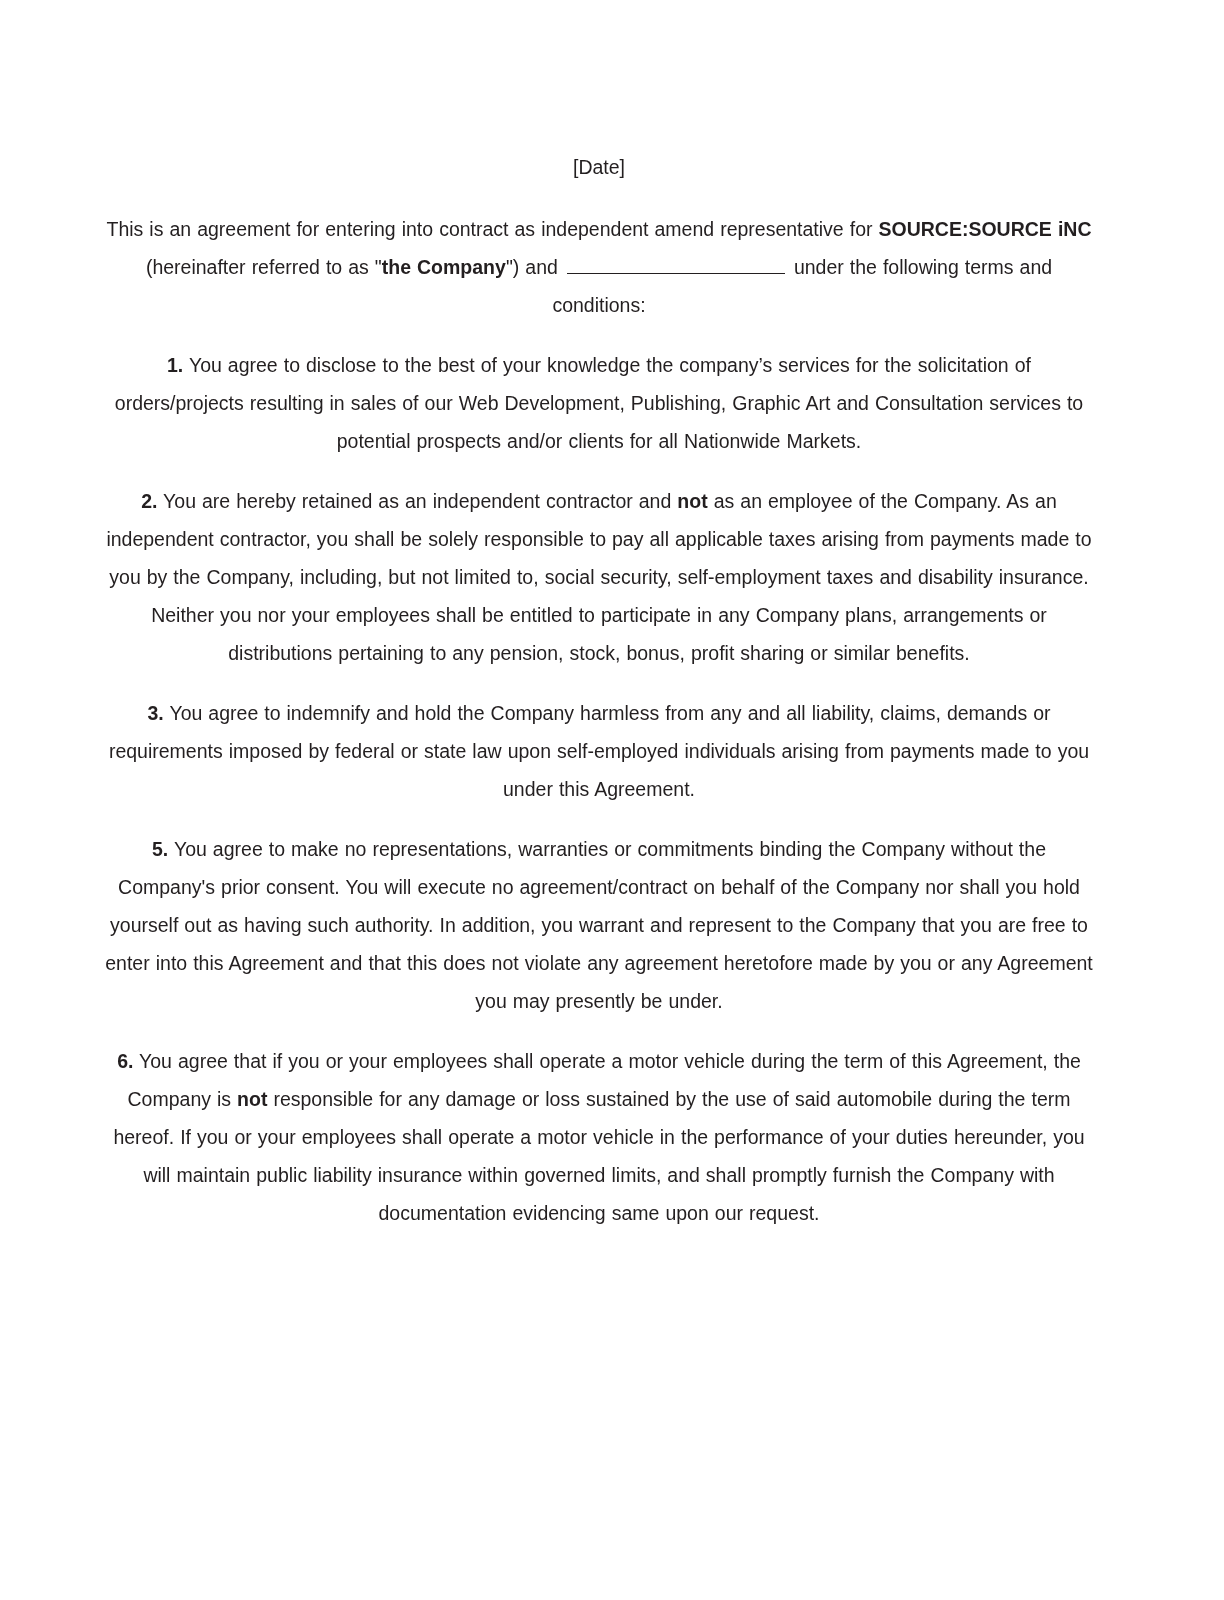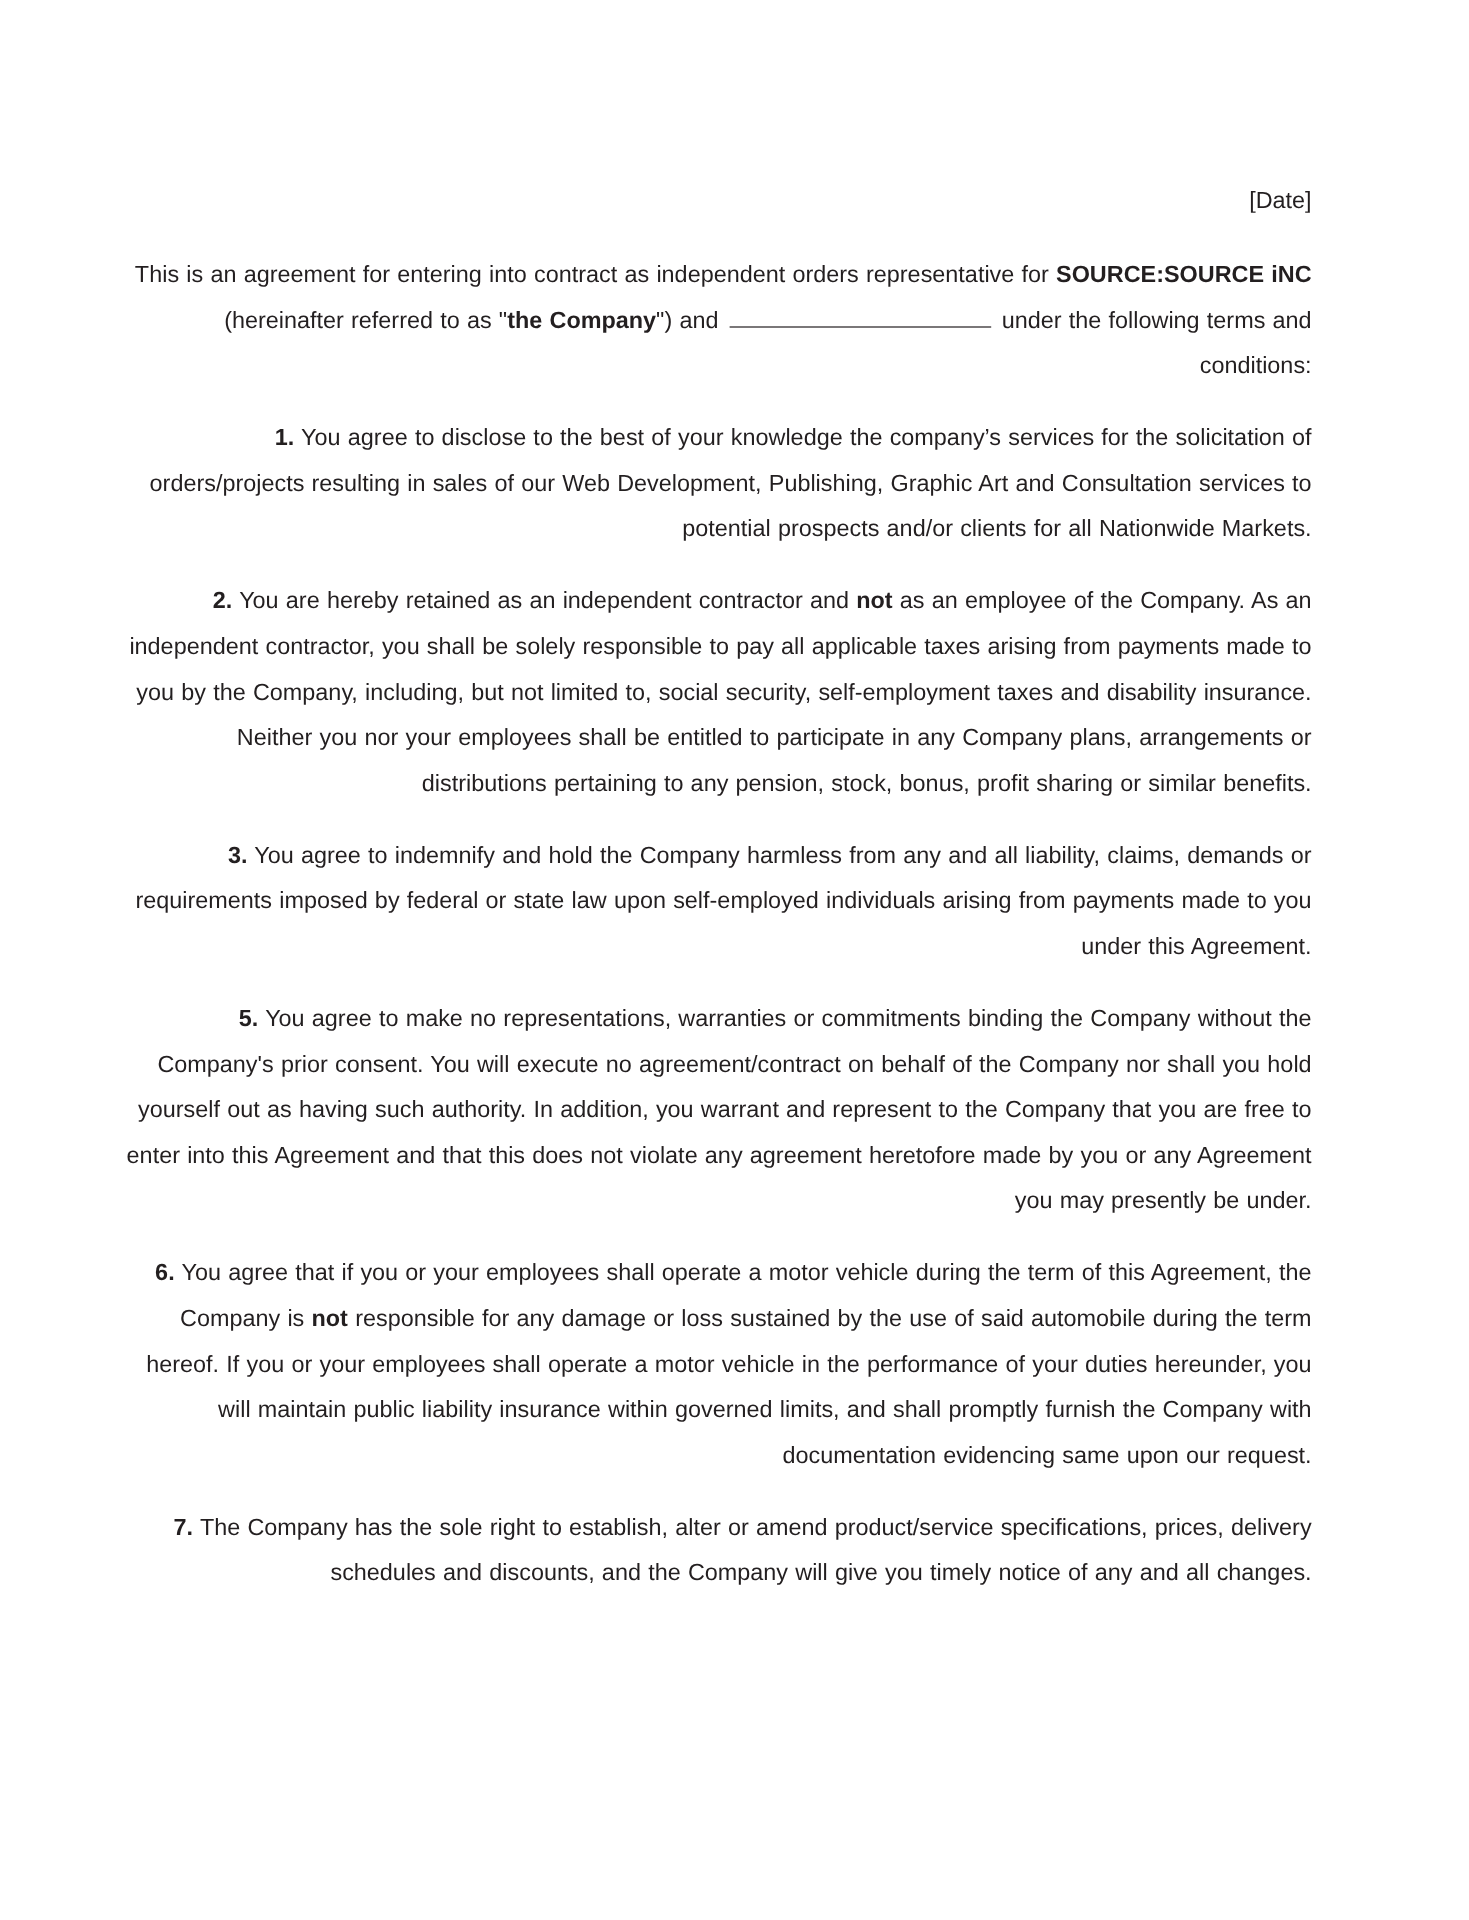--- a/index.html
+++ b/index.html
@@ -25,21 +25,21 @@
     left: 105px;
     top: 148px;
     width: 988px;
   }
   .para {
     font-size: 19.5px;
     line-height: 38px;
     letter-spacing: 0.0px;
     word-spacing: 0.6px;
     margin: 0 0 22px 0;
-    text-align: right;
+    text-align: center;
     color: #231f20;
     -webkit-font-smoothing: antialiased;
   }
   .para.date-line {
     margin-bottom: 24px;
   }
   .para.intro {
     margin-bottom: 22px;
   }
   .para.clause {
@@ -64,29 +64,28 @@
   }
 </style>
 </head>
 <body>
 
 <div class="page">
   <div class="doc-body">
 
     <p class="para date-line">[Date]</p>
 
-    <p class="para intro"><span>This is an agreement for entering into contract as independent orders representative for </span><b>SOURCE:SOURCE iNC</b><span> (hereinafter referred to as "</span><b>the Company</b><span>") and </span><span class="blank-line"></span><span> under the following terms and conditions:</span></p>
+    <p class="para intro"><span>This is an agreement for entering into contract as independent amend representative for </span><b>SOURCE:SOURCE iNC</b><span> (hereinafter referred to as "</span><b>the Company</b><span>") and </span><span class="blank-line"></span><span> under the following terms and conditions:</span></p>
 
     <p class="para clause"><span class="num">1.</span><span> You agree to disclose to the best of your knowledge the company’s services for the solicitation of orders/projects resulting in sales of our Web Development, Publishing, Graphic Art and Consultation services to potential prospects and/or clients for all Nationwide Markets.</span></p>
 
     <p class="para clause"><span class="num">2.</span><span> You are hereby retained as an independent contractor and </span><b>not</b><span> as an employee of the Company.  As an independent contractor, you shall be solely responsible to pay all applicable taxes arising from payments made to you by the Company, including, but not limited to, social security, self-employment taxes and disability insurance.  Neither you nor your employees shall be entitled to participate in any Company plans, arrangements or distributions pertaining to any pension, stock, bonus, profit sharing or similar benefits.</span></p>
 
     <p class="para clause"><span class="num">3.</span><span> You agree to indemnify and hold the Company harmless from any and all liability, claims, demands or requirements imposed by federal or state law upon self-employed individuals arising from payments made to you under this Agreement.</span></p>
 
 
     <p class="para clause"><span class="num">5.</span><span> You agree to make no representations, warranties or commitments binding the Company without the Company's prior consent.  You will execute no agreement/contract on behalf of the Company nor shall you hold yourself out as having such authority.  In addition, you warrant and represent to the Company that you are free to enter into this Agreement and that this does not violate any agreement heretofore made by you or any Agreement you may presently be under.</span></p>
 
     <p class="para clause"><span class="num">6.</span><span> You agree that if you or your employees shall operate a motor vehicle during the term of this Agreement, the Company is </span><b>not</b><span> responsible for any damage or loss sustained by the use of said automobile during the term hereof.  If you or your employees shall operate a motor vehicle in the performance of your duties hereunder, you will maintain public liability insurance within governed limits, and shall promptly furnish the Company with documentation evidencing same upon our request.</span></p>
 
-    <p class="para clause"><span class="num">7.</span><span> The Company has the sole right to establish, alter or amend product/service specifications, prices, delivery schedules and discounts, and the Company will give you timely notice of any and all changes.</span></p>
 
   </div>
 </div>
 
 </body></html>

